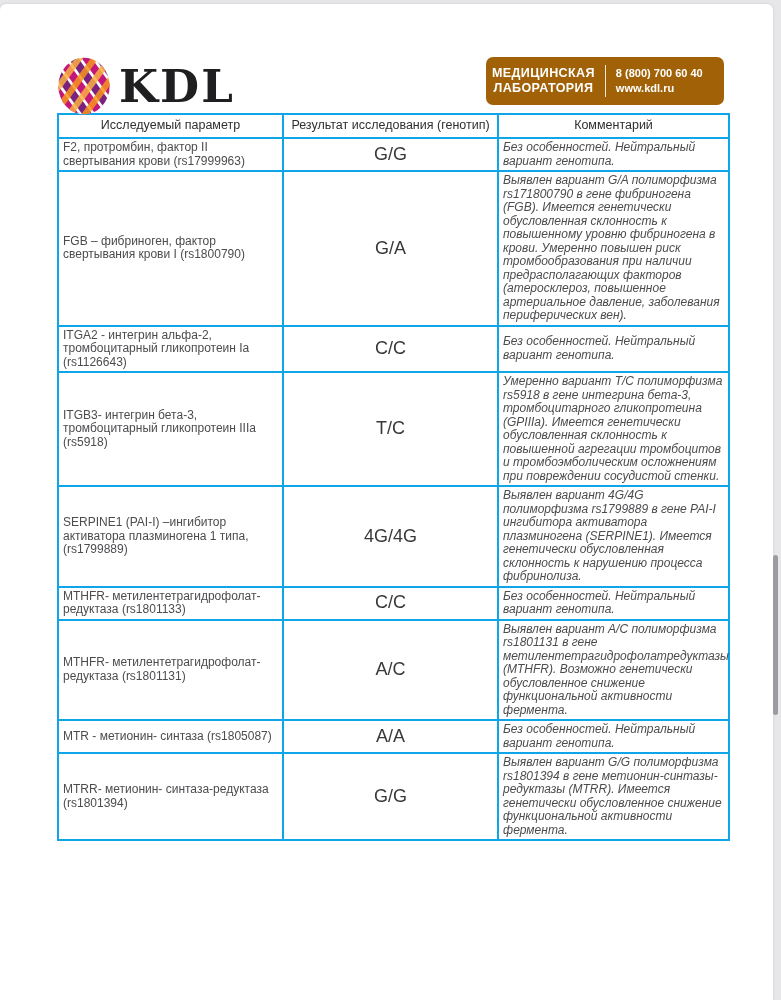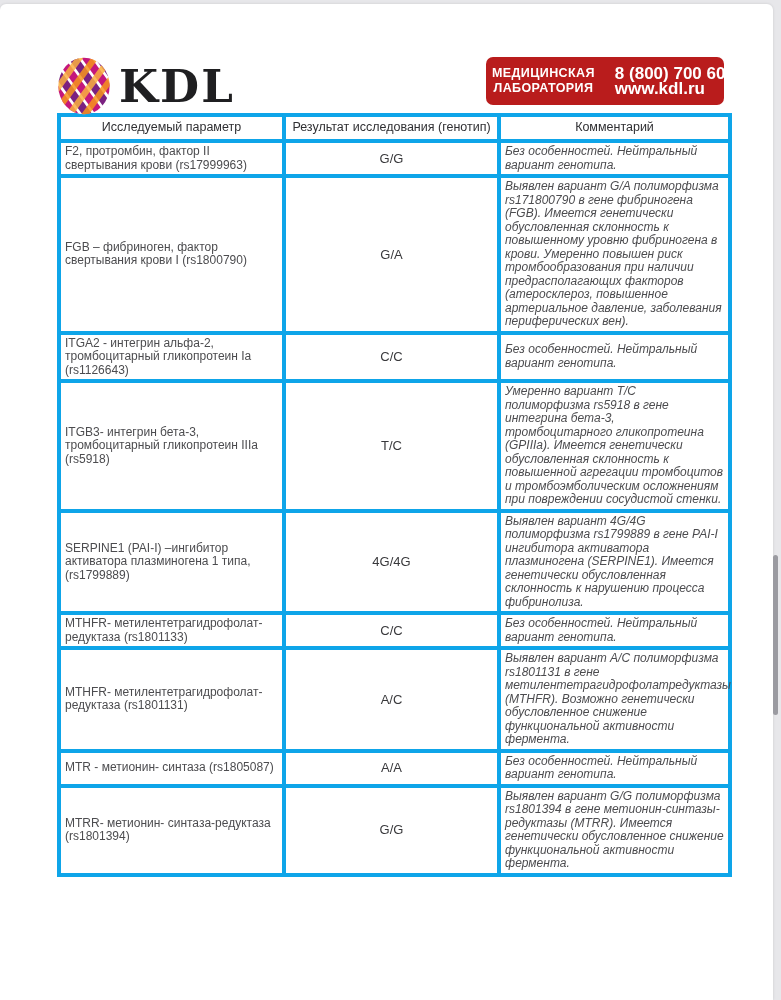--- a/index.html
+++ b/index.html
@@ -34,59 +34,59 @@
   }
   .logo-ball{width:54px;height:62px;}
   .wordmark{
     font-family:"DejaVu Serif", serif;
     font-weight:900;font-size:45px;line-height:1;
     color:#1f1f21;letter-spacing:2px;
   }
   .badge{
     position:absolute;right:49px;top:53px;
     width:238px;height:48px;
-    background:#b91c1c;border-radius:7px;
+    background:#a16207;border-radius:7px;
     display:flex;align-items:center;justify-content:flex-start;
     color:#ffffff;
   }
   .badge .lab-name{
     text-align:center;font-size:12.5px;font-weight:700;
     line-height:15px;letter-spacing:.4px;padding:0 10px 0 6px;
   }
   .badge .divider{
     width:1px;height:32px;background:rgba(255,255,255,.85);
   }
   .badge .contacts{
-    font-size:17px;font-weight:700;line-height:15px;
+    font-size:11px;font-weight:700;line-height:15px;
     padding:0 6px 0 10px;white-space:nowrap;
   }
   
   table.results{
     margin-left:57px;
     width:671px;
     border-collapse:collapse;
     table-layout:fixed;
     color:#4c4c4f;
     font-size:12px;line-height:13.5px;
   }
   table.results th, table.results td{
-    border:4px solid #0ea5e9;
+    border:2px solid #0ea5e9;
     padding:2px 4px;
     vertical-align:middle;
   }
   table.results th{
     font-weight:400;color:#2f2f32;
     font-size:12.5px;height:18px;
     text-align:center;
   }
   col.c1{width:225px;}
   col.c2{width:215px;}
   col.c3{width:231px;}
   td.param{vertical-align:middle;}
-  td.geno{text-align:center;font-size:13px;color:#39393c;}
+  td.geno{text-align:center;font-size:18px;color:#39393c;}
   td.comment{vertical-align:middle;font-style:italic;}
 </style>
 </head>
 <body>
 
 <div class="page">
 
   <div class="header">
     <div class="logo">
       <svg class="logo-ball" viewBox="0 0 60 66" xmlns="http://www.w3.org/2000/svg">

